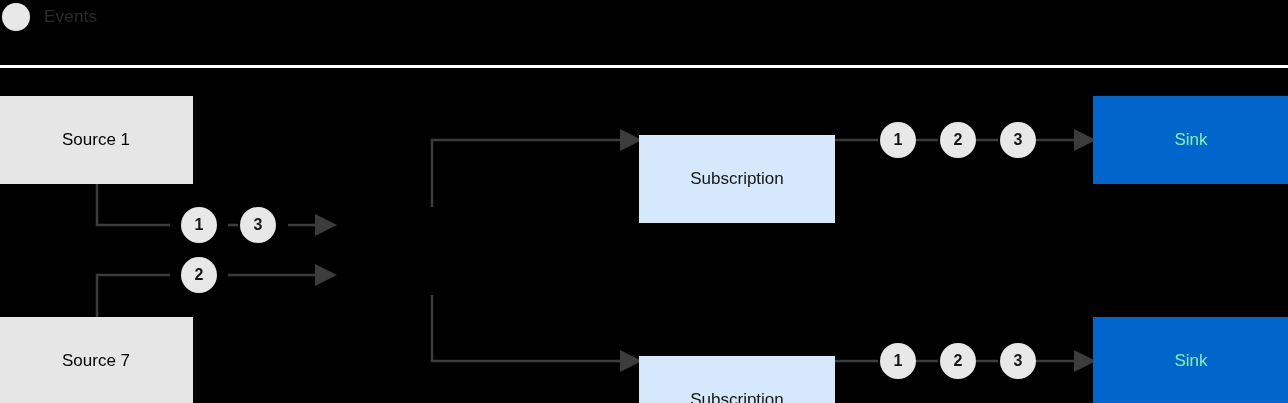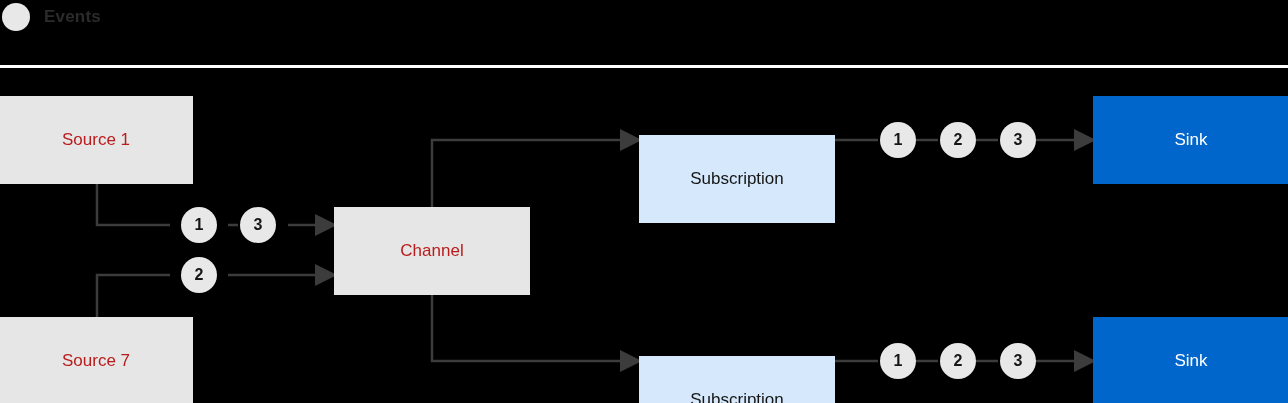--- a/index.html
+++ b/index.html
@@ -32,21 +32,21 @@
   .legend-dot {
     width: 28px;
     height: 28px;
     border-radius: 50%;
     background: #e8e8e8;
     flex: 0 0 auto;
   }
   .legend-label {
     color: #2b2b2b;
     font-size: 17px;
-    font-weight: bold;
+    font-weight: normal;
     letter-spacing: 0.2px;
   }
   .divider {
     position: absolute;
     left: 0;
     top: 65px;
     width: 1288px;
     height: 3px;
     background: #ffffff;
   }
@@ -54,30 +54,30 @@
   .box {
     position: absolute;
     display: flex;
     align-items: center;
     justify-content: center;
     font-size: 17px;
     box-sizing: border-box;
   }
   .box-grey {
     background: #e6e6e6;
-    color: #b91c1c;
+    color: #000000;
   }
   .box-lightblue {
     background: #d6e8fb;
     color: #151515;
     margin-top: 39px;
   }
   .box-blue {
     background: #0066cc;
-    color: #ffffff;
+    color: #86efac;
   }
   .source1 { left: -1px; top: 96px; width: 194px; height: 88px; }
   .source2 { left: -1px; top: 317px; width: 194px; height: 88px; }
   .channel { left: 334px; top: 207px; width: 196px; height: 88px; }
   .sub1    { left: 639px; top: 96px;  width: 196px; height: 88px; }
   .sub2    { left: 639px; top: 317px; width: 196px; height: 88px; }
   .sink1   { left: 1093px; top: 96px;  width: 196px; height: 88px; }
   .sink2   { left: 1093px; top: 317px; width: 196px; height: 88px; }
   
   .token {
@@ -143,23 +143,20 @@
     <path d="M976,361 L998,361" stroke="#3c3c3c" stroke-width="2.5" fill="none"></path>
     <path d="M1036,361 L1091,361" stroke="#3c3c3c" stroke-width="2.5" fill="none" marker-end="url(#arrow)"></path>
   </svg>
 
   <div class="box box-grey source1">
     <span>Source 1</span>
   </div>
   <div class="box box-grey source2">
     <span>Source 7</span>
   </div>
-  <div class="box box-grey channel">
-    <span>Channel</span>
-  </div>
   <div class="box box-lightblue sub1">
     <span>Subscription</span>
   </div>
   <div class="box box-lightblue sub2">
     <span>Subscription</span>
   </div>
   <div class="box box-blue sink1">
     <span>Sink</span>
   </div>
   <div class="box box-blue sink2">

